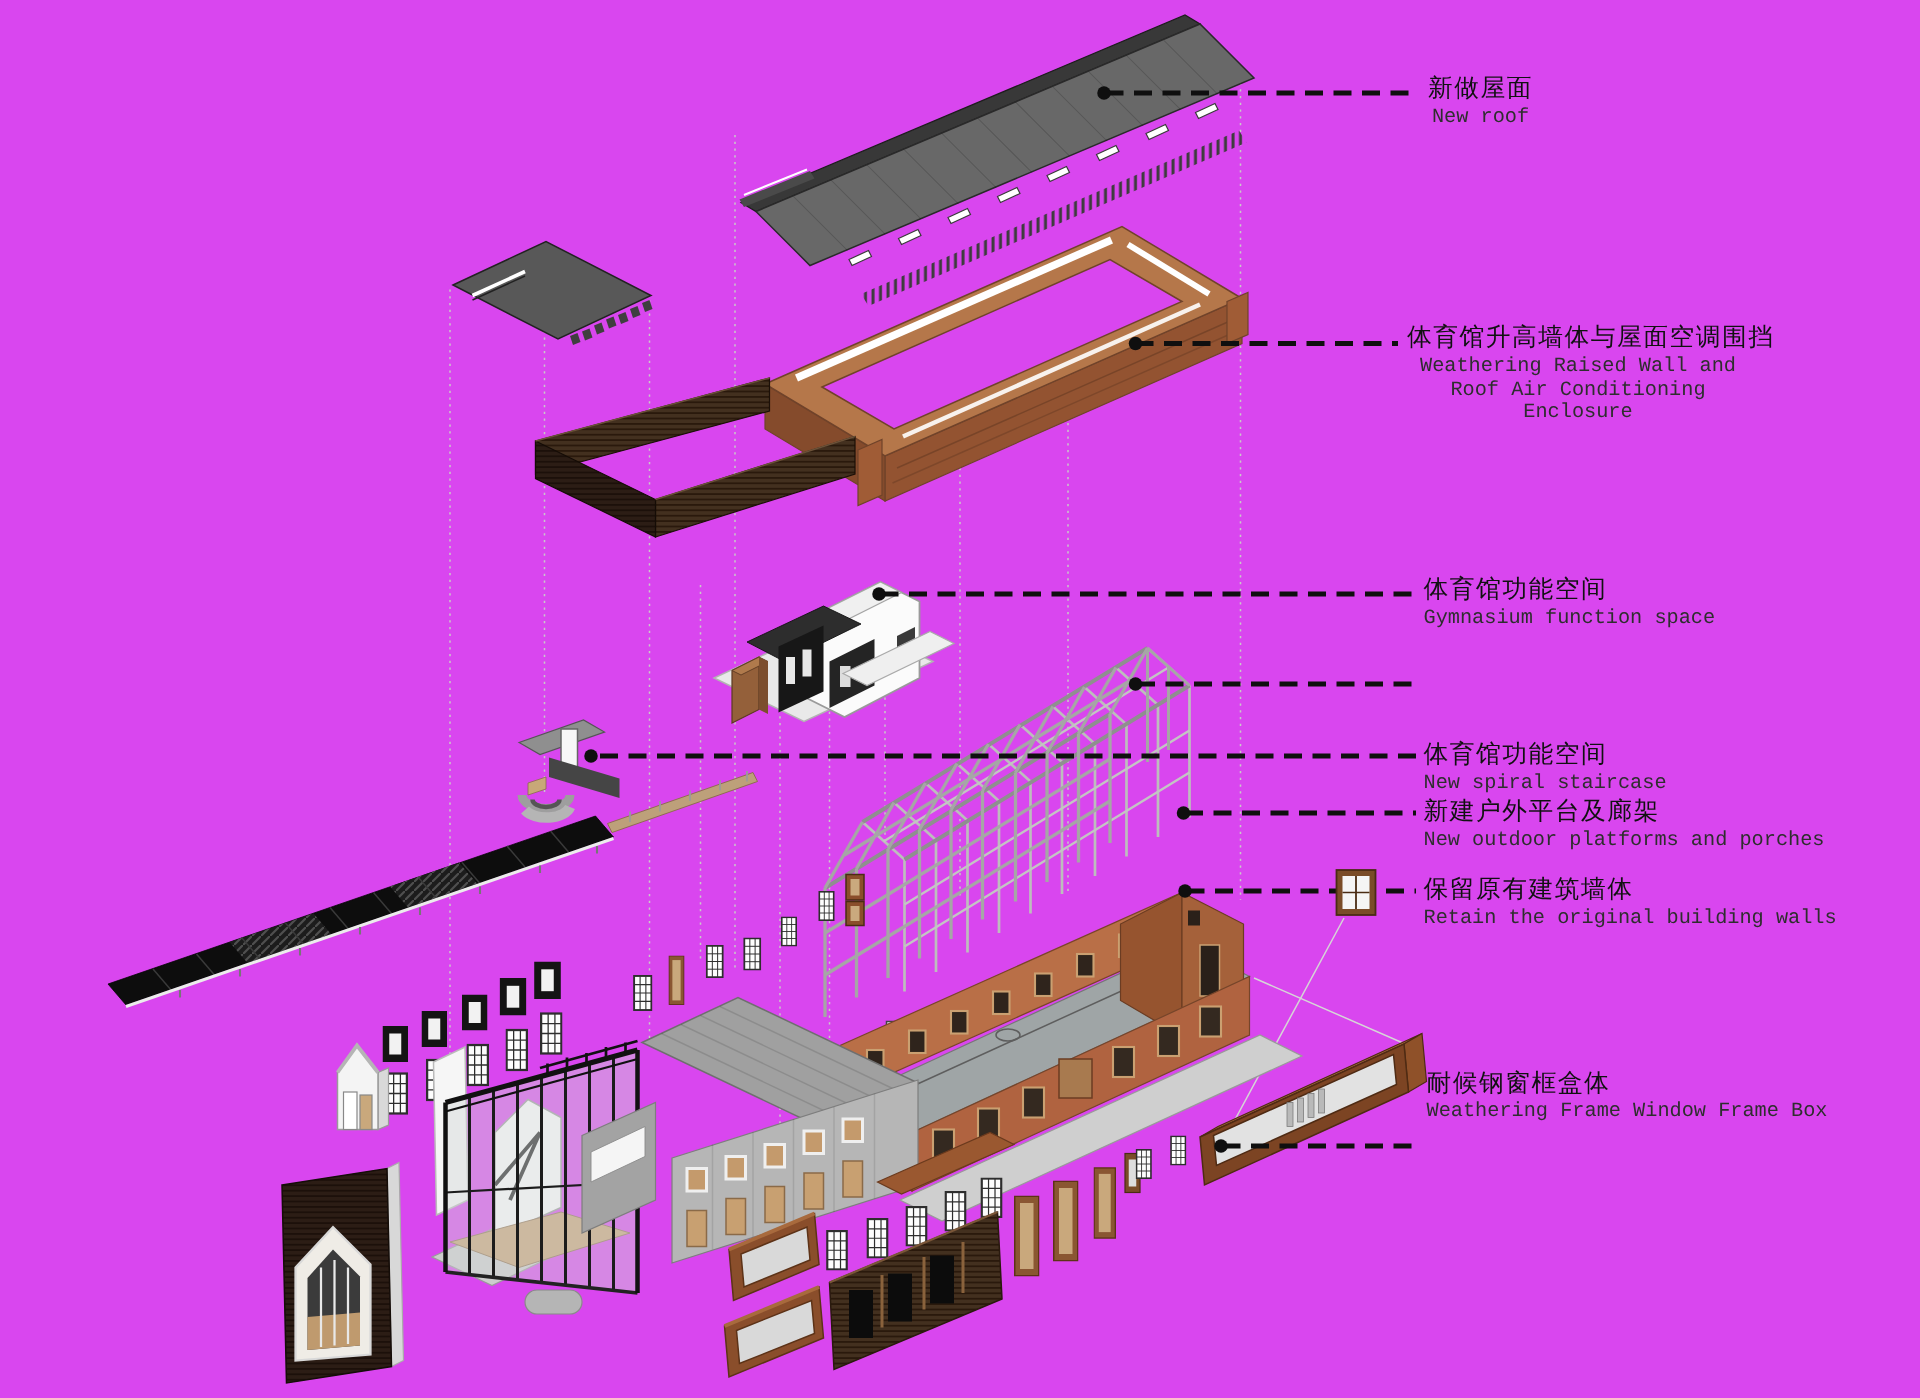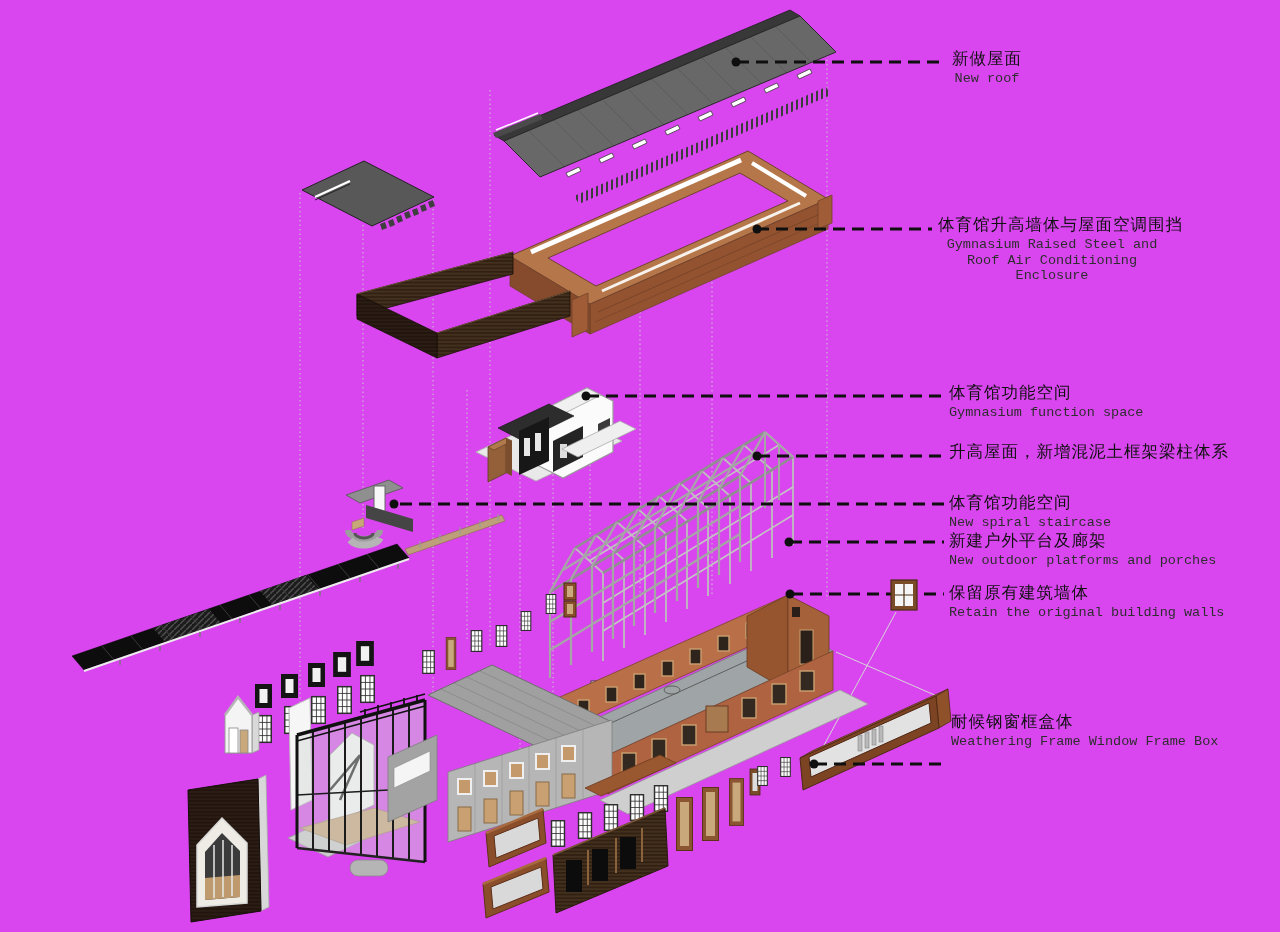--- a/index.html
+++ b/index.html
@@ -427,28 +427,27 @@
     <line x1="895" y1="595" x2="913" y2="595" stroke="#4a2c14" stroke-width="1"></line>
   </g>
 </svg>
 
 <div class="lbl" style="left:952px;top:51px">
   <div class="zh">新做屋面</div>
   <div class="en nowrap">New roof</div>
 </div>
 <div class="lbl wrap2" style="left:938px;top:217px;width:245px">
   <div class="zh">体育馆升高墙体与屋面空调围挡</div>
-  <div class="en" style="width:228px">Gymnasium Raised Steel and Roof Air Conditioning Enclosure</div>
+  <div class="en" style="width:228px">Weathering Raised Wall and Roof Air Conditioning Enclosure</div>
 </div>
 <div class="lbl" style="left:949px;top:385px">
   <div class="zh">体育馆功能空间</div>
   <div class="en nowrap">Gymnasium function space</div>
 </div>
 <div class="lbl wrap2" style="left:949px;top:444px">
-  <div class="zh">升高屋面，新增混泥土框架梁柱体系</div>
 </div>
 <div class="lbl" style="left:949px;top:495px">
   <div class="zh">体育馆功能空间</div>
   <div class="en nowrap">New spiral staircase</div>
 </div>
 <div class="lbl" style="left:949px;top:585px">
   <div class="zh">保留原有建筑墙体</div>
   <div class="en nowrap">Retain the original building walls</div>
 </div>
 <div class="lbl" style="left:949px;top:533px">

